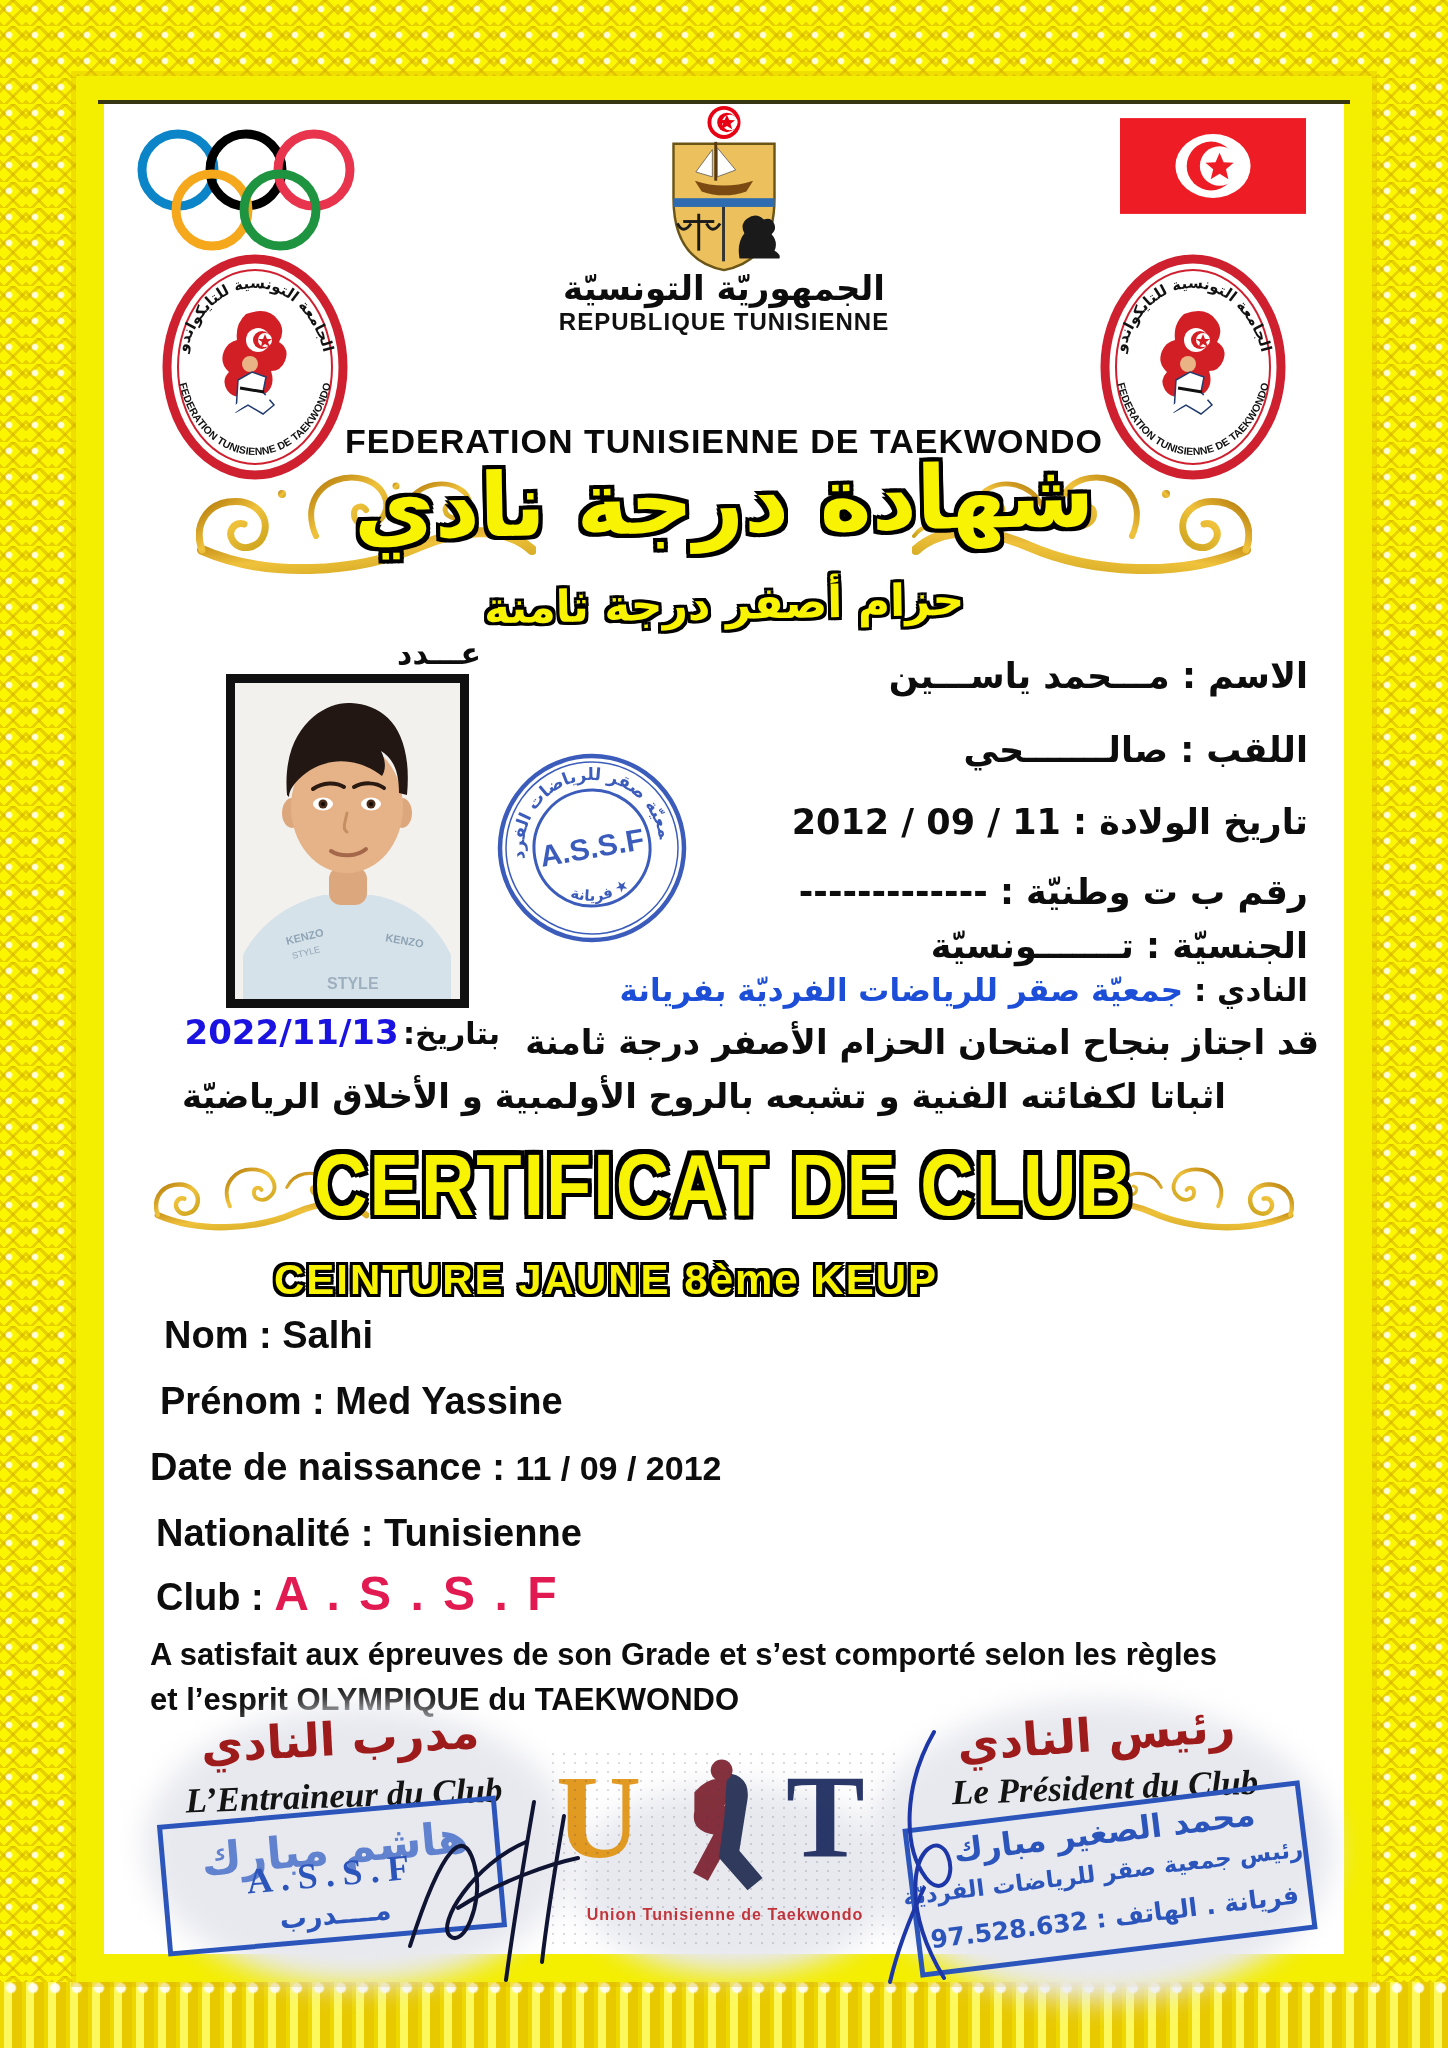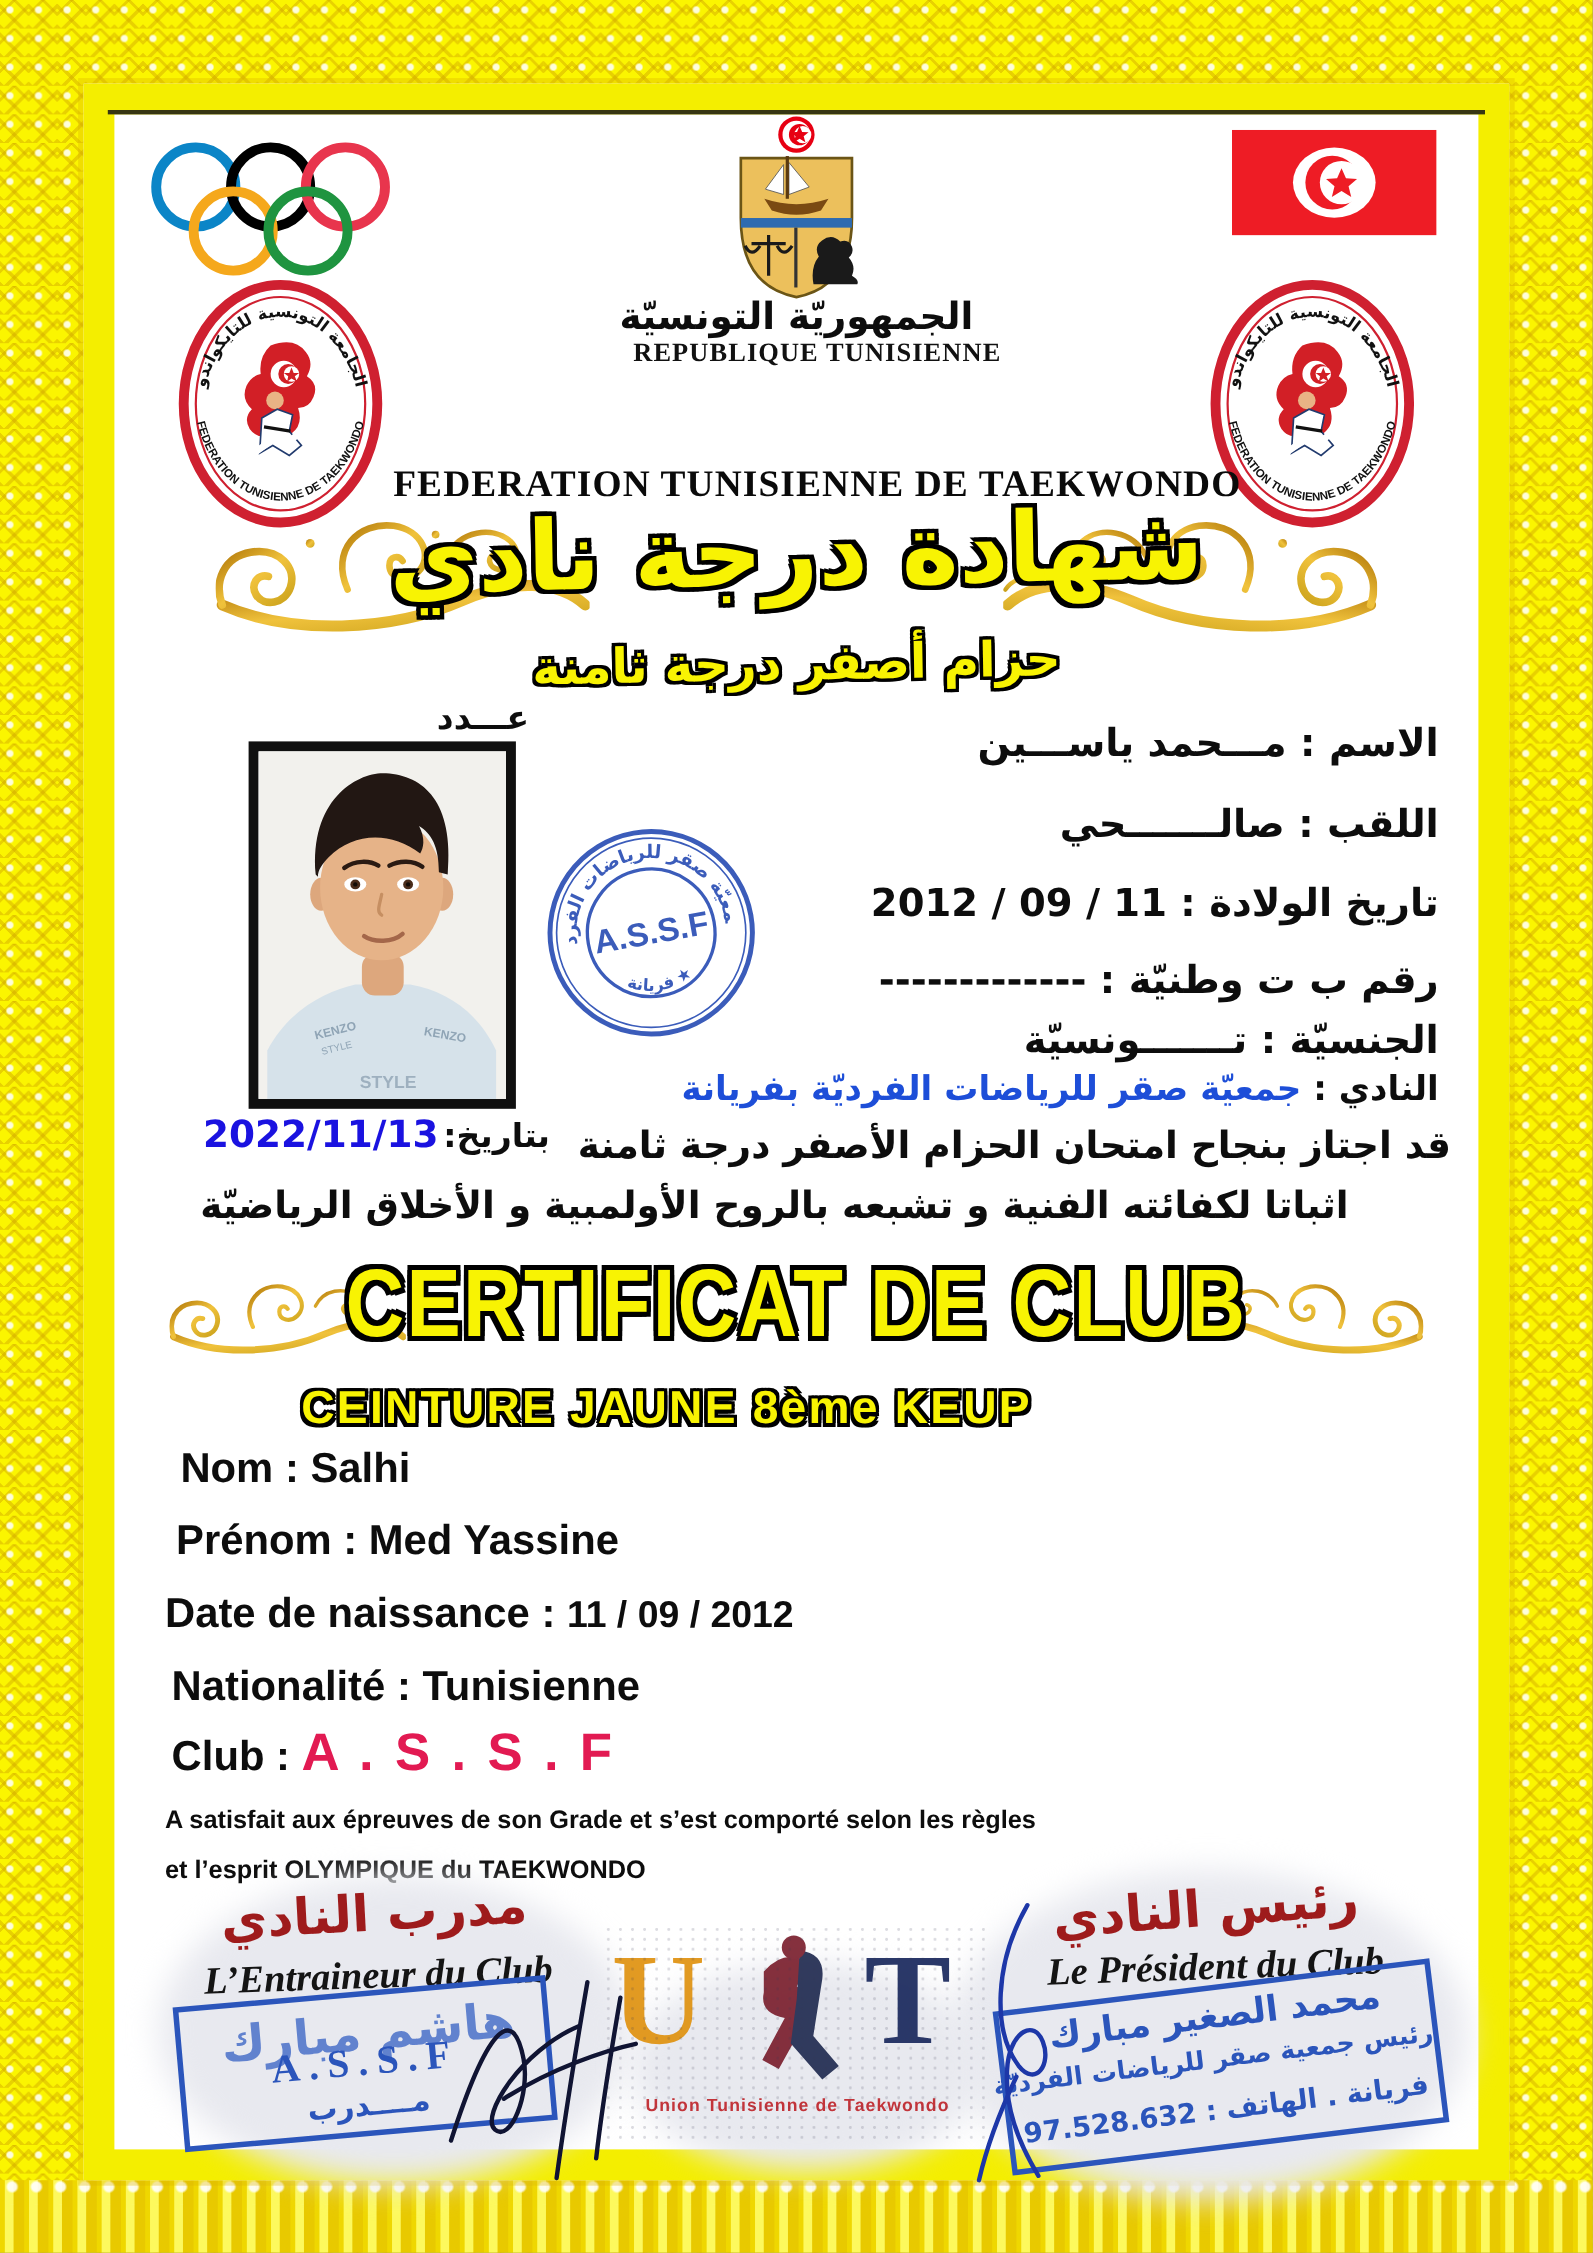--- a/index.html
+++ b/index.html
@@ -22,21 +22,21 @@
   }
   .sheet{
     position:absolute;left:76px;top:76px;width:1296px;height:1906px;
     box-sizing:border-box;background:#fff;border:28px solid #f4ee00;
     box-shadow:0 0 0 5px rgba(222,180,0,.35);
   }
   .content{position:absolute;inset:0;}
   .abs{position:absolute;}
   .ctr{text-align:center;}
   .ar{font-family:"DejaVu Sans",sans-serif;}
-  .serif{font-family:Liberation Serif, serif;padding-left:19px;}
+  .serif{font-family:Liberation Sans, sans-serif;}
   .b{font-weight:bold;}
   .topline{position:absolute;left:-6px;top:-4px;width:1252px;height:4px;background:#151515;opacity:.85;}
   .outline-y{
     color:#f8f303;
     text-shadow:-3px -3px 0 #000,3px -3px 0 #000,-3px 3px 0 #000,3px 3px 0 #000,
                 -3px 0 0 #000,3px 0 0 #000,0 -3px 0 #000,0 3px 0 #000;
   }
   .outline-y-big{
     color:#f8f303;
     text-shadow:-4px -4px 0 #000,4px -4px 0 #000,-4px 4px 0 #000,4px 4px 0 #000,
@@ -304,21 +304,21 @@
     </div>
     <div class="abs field-fr" style="left:52px;top:1408px">
       <span>Nationalité :</span>
       <span>Tunisienne</span>
     </div>
     <div class="abs field-fr" style="left:52px;top:1462px">
       <span>Club :</span>
       <span class="crimson" style="font-size:48px">A . S . S . F</span>
     </div>
 
-    <div class="abs b" style="left:46px;top:1528px;width:1160px;font-size:23px;color:#0d0d0d;line-height:45px">
+    <div class="abs b" style="left:46px;top:1528px;width:1160px;font-size:31px;color:#0d0d0d;line-height:45px">
       <div>A satisfait aux épreuves de son Grade et s’est comporté selon les règles</div>
       <div>et l’esprit OLYMPIQUE du TAEKWONDO</div>
     </div>
 
     <div class="blob" style="left:40px;top:1602px;width:430px;height:280px"></div>
     <div class="blob" style="left:760px;top:1596px;width:470px;height:300px"></div>
     <div class="blob" style="left:470px;top:1680px;width:320px;height:190px"></div>
 
     <div class="abs ctr redcall" style="left:66px;top:1608px;width:340px;font-size:46px;transform:rotate(-3deg)">مدرب النادي</div>
     <div class="abs ctr script" style="left:30px;top:1672px;width:420px;font-size:35px;color:#141414;transform:rotate(-2deg)">L’Entraineur du Club</div>

